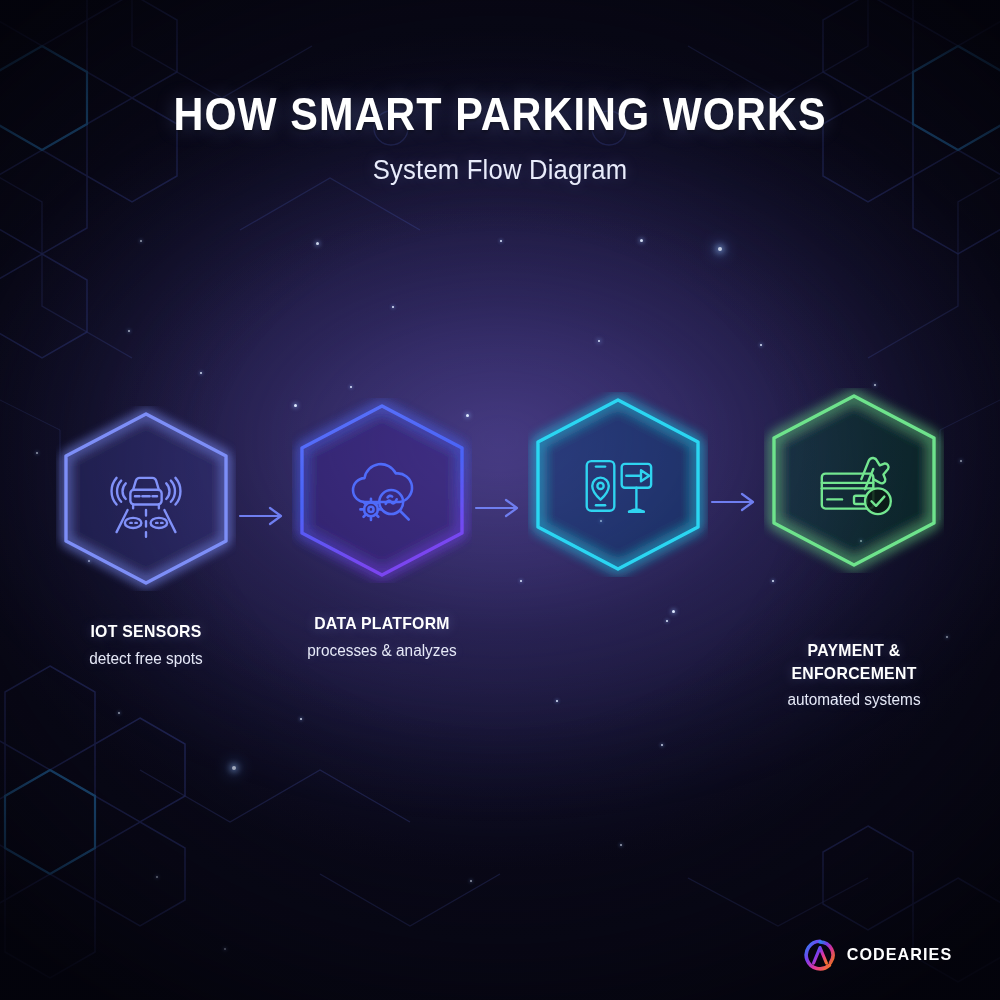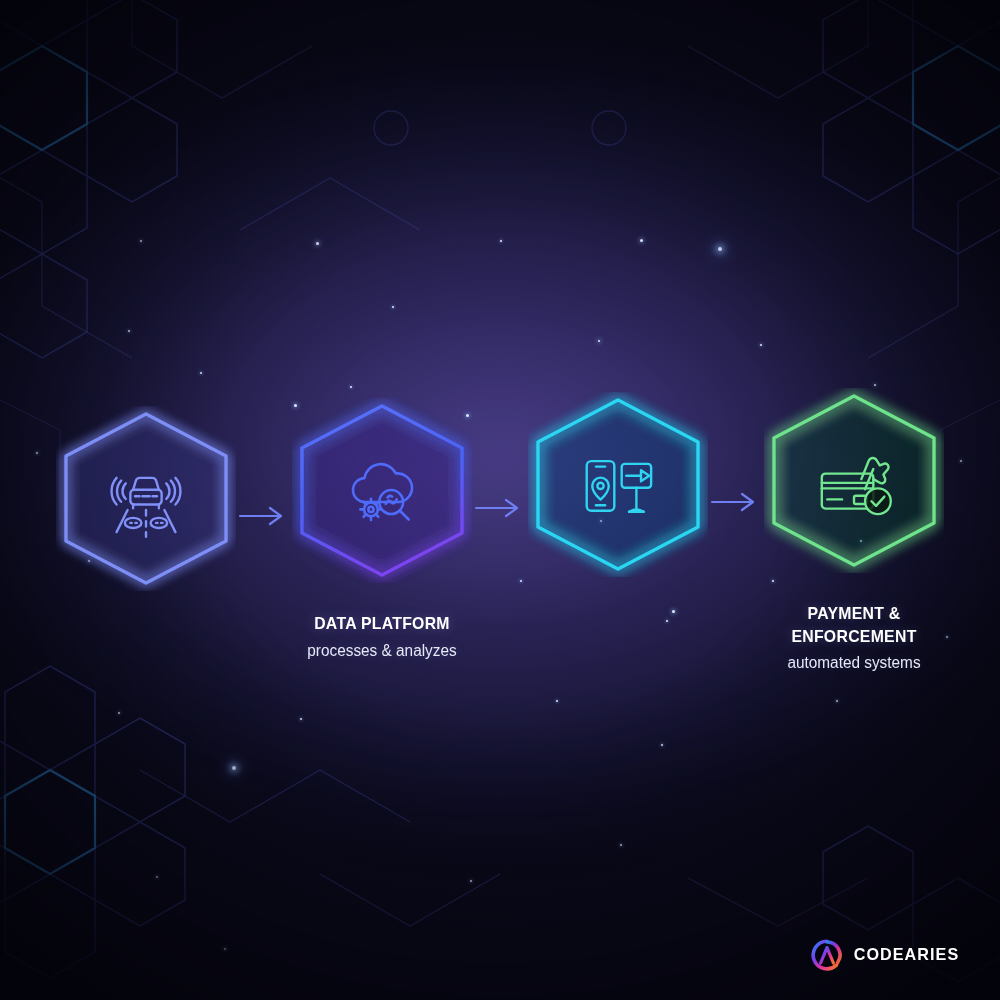--- a/index.html
+++ b/index.html
@@ -83,21 +83,21 @@
     position:relative;
     width:180px;
     display:flex;
     flex-direction:column;
     align-items:center;
     flex:0 0 auto;
   }
   .node.n1{margin-top:18px;}
   .node.n2{margin-top:10px;justify-content:center;}
   .node.n3{margin-top:4px;}
-  .node.n4{margin-top:0px;}
+  .node.n4{margin-top:0px;gap:37px;}
 
   .hexwrap{
     position:relative;
     width:180px;height:185px;
     display:flex;align-items:center;justify-content:center;
   }
   .hexwrap svg.hexshape{position:absolute;left:0;top:0;width:180px;height:185px;}
   .hexwrap svg.glyph{position:relative;width:92px;height:92px;}
 
   .arrow{
@@ -132,21 +132,21 @@
     line-height:1.3;
     color:#e6e9f7;
     font-weight:400;
     transform:scaleX(.96);
     text-shadow:0 0 10px rgba(140,160,240,.22);
   }
 
   
   .logo{
     position:absolute;
-    right:38px;bottom:28px;
+    right:45px;bottom:28px;
     display:flex;align-items:center;gap:7px;
   }
   .logo svg{display:block;}
   .logo-text{
     font-family:"Liberation Sans Narrow","Liberation Sans",sans-serif;
     font-weight:700;
     font-size:17px;
     letter-spacing:1.1px;
     color:#ffffff;
     transform:scaleX(.95);
@@ -254,20 +254,24 @@
     <div class="star sm" style="left:600px;top:520px;width:2px;height:2px;"></div>
     <div class="star sm" style="left:860px;top:540px;width:2px;height:2px;"></div>
     <div class="star sm" style="left:36px;top:452px;width:2px;height:2px;"></div>
     <div class="star sm" style="left:960px;top:460px;width:2px;height:2px;"></div>
     <div class="star sm" style="left:500px;top:240px;width:2px;height:2px;"></div>
     <div class="star sm" style="left:140px;top:240px;width:2px;height:2px;"></div>
   </div>
 
   <div class="bg-vignette"></div>
 
+  <div class="header">
+    <h1 class="title">HOW SMART PARKING WORKS</h1>
+    <div class="subtitle">System Flow Diagram</div>
+  </div>
 
   <div class="flow">
 
     <div class="node n1">
       <div class="hexwrap">
         <svg class="hexshape" viewBox="0 0 180 185">
           <defs>
             <filter id="g1" x="-60%" y="-60%" width="220%" height="220%">
               <feGaussianBlur stdDeviation="6" result="b"></feGaussianBlur>
               <feMerge>
@@ -298,20 +302,24 @@
             <path d="M30 62 L18 86"></path>
             <path d="M70 62 L82 86"></path>
             <path d="M50 62 v6 M50 74 v6 M50 86 v5" stroke-dasharray="0"></path>
 
             <ellipse cx="36" cy="76" rx="9" ry="5.5"></ellipse>
             <path d="M33 76 h1.5 M38.5 76 h1.5"></path>
             <ellipse cx="64" cy="76" rx="9" ry="5.5"></ellipse>
             <path d="M61 76 h1.5 M66.5 76 h1.5"></path>
           </g>
         </svg>
+      </div>
+      <div class="caption">
+        <div class="cap-title">IOT SENSORS</div>
+        <div class="cap-sub">detect free spots</div>
       </div>
     </div>
 
     <div class="arrow a1">
       <svg viewBox="0 0 56 30">
         <path d="M4 15 H44" stroke="#6f7ef0" stroke-width="2.2" stroke-linecap="round"></path>
         <path d="M34 7 L45 15 L34 23" fill="none" stroke="#6f7ef0" stroke-width="2.2" stroke-linecap="round" stroke-linejoin="round"></path>
       </svg>
     </div>
 

